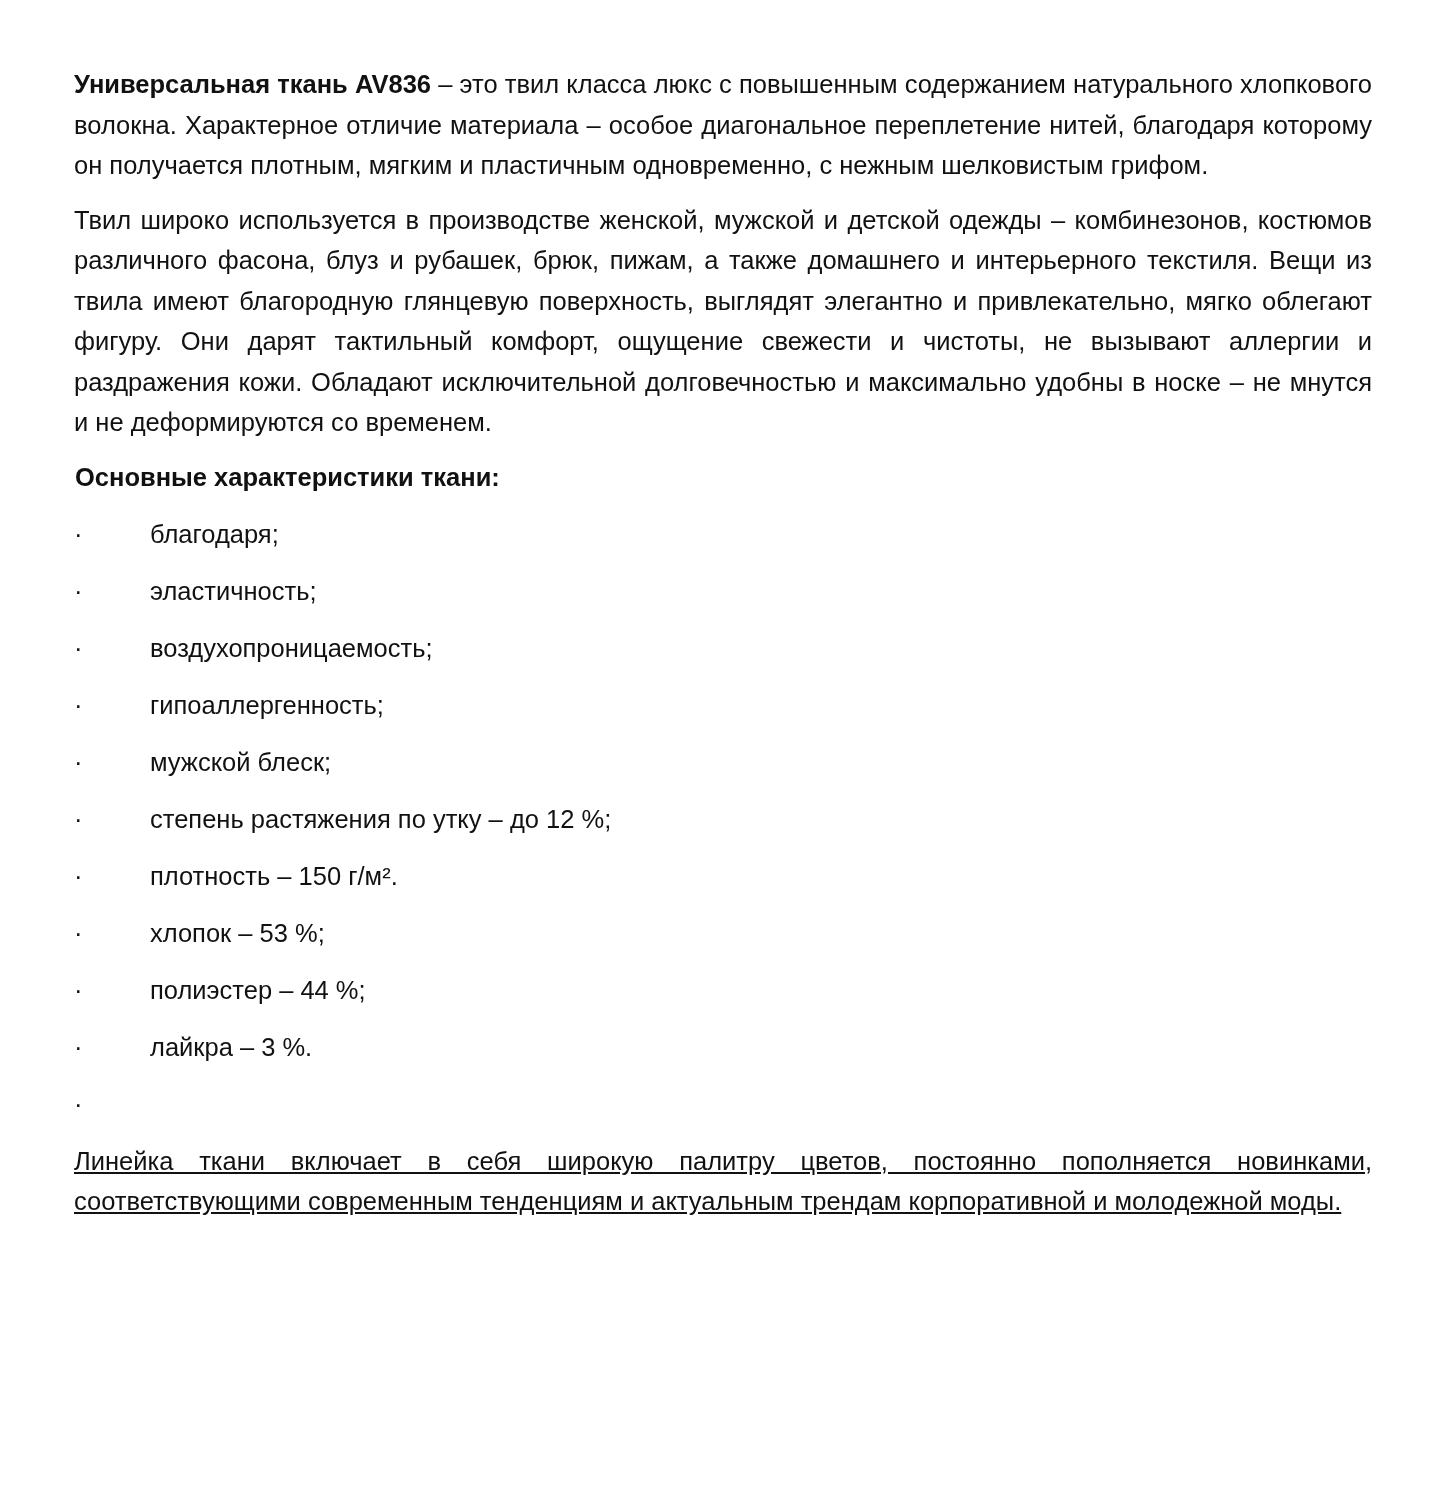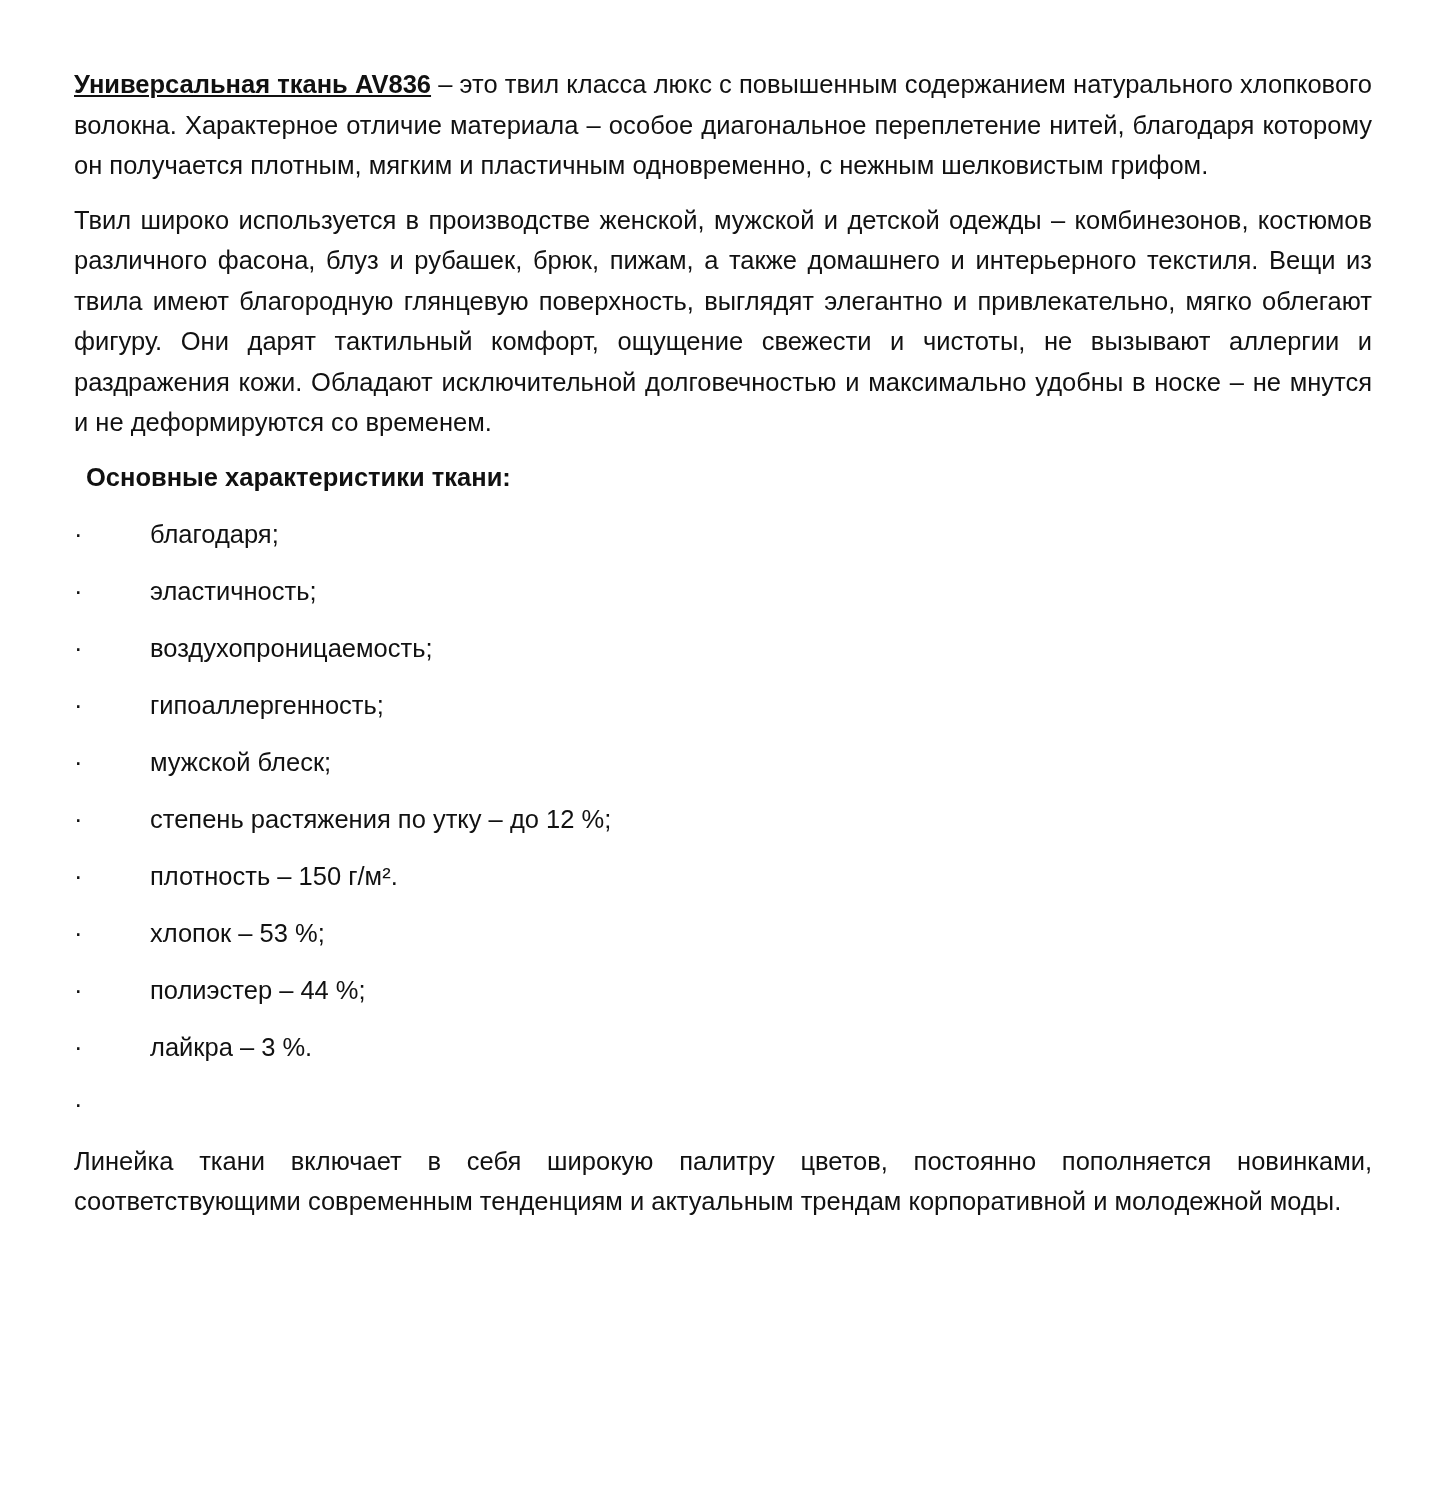--- a/index.html
+++ b/index.html
@@ -23,29 +23,29 @@
       font-size: 25.5px;
       line-height: 40.5px;
     }
     .para {
       margin: 0 0 14px 0;
       text-align: justify;
       text-justify: inter-word;
     }
     .para.last-para {
       margin-top: 14px;
+      text-decoration: underline;
     }
     .heading {
-      margin: 0 0 17px 12px;
+      margin: 0 0 17px 1px;
       font-weight: bold;
       line-height: 40px;
     }
     .bold {
       font-weight: bold;
-      text-decoration: underline;
     }
     ul.bullets {
       list-style: none;
       margin: 0 0 15px 0;
       padding: 0;
     }
     ul.bullets li {
       position: relative;
       height: 57px;
       line-height: 40px;

